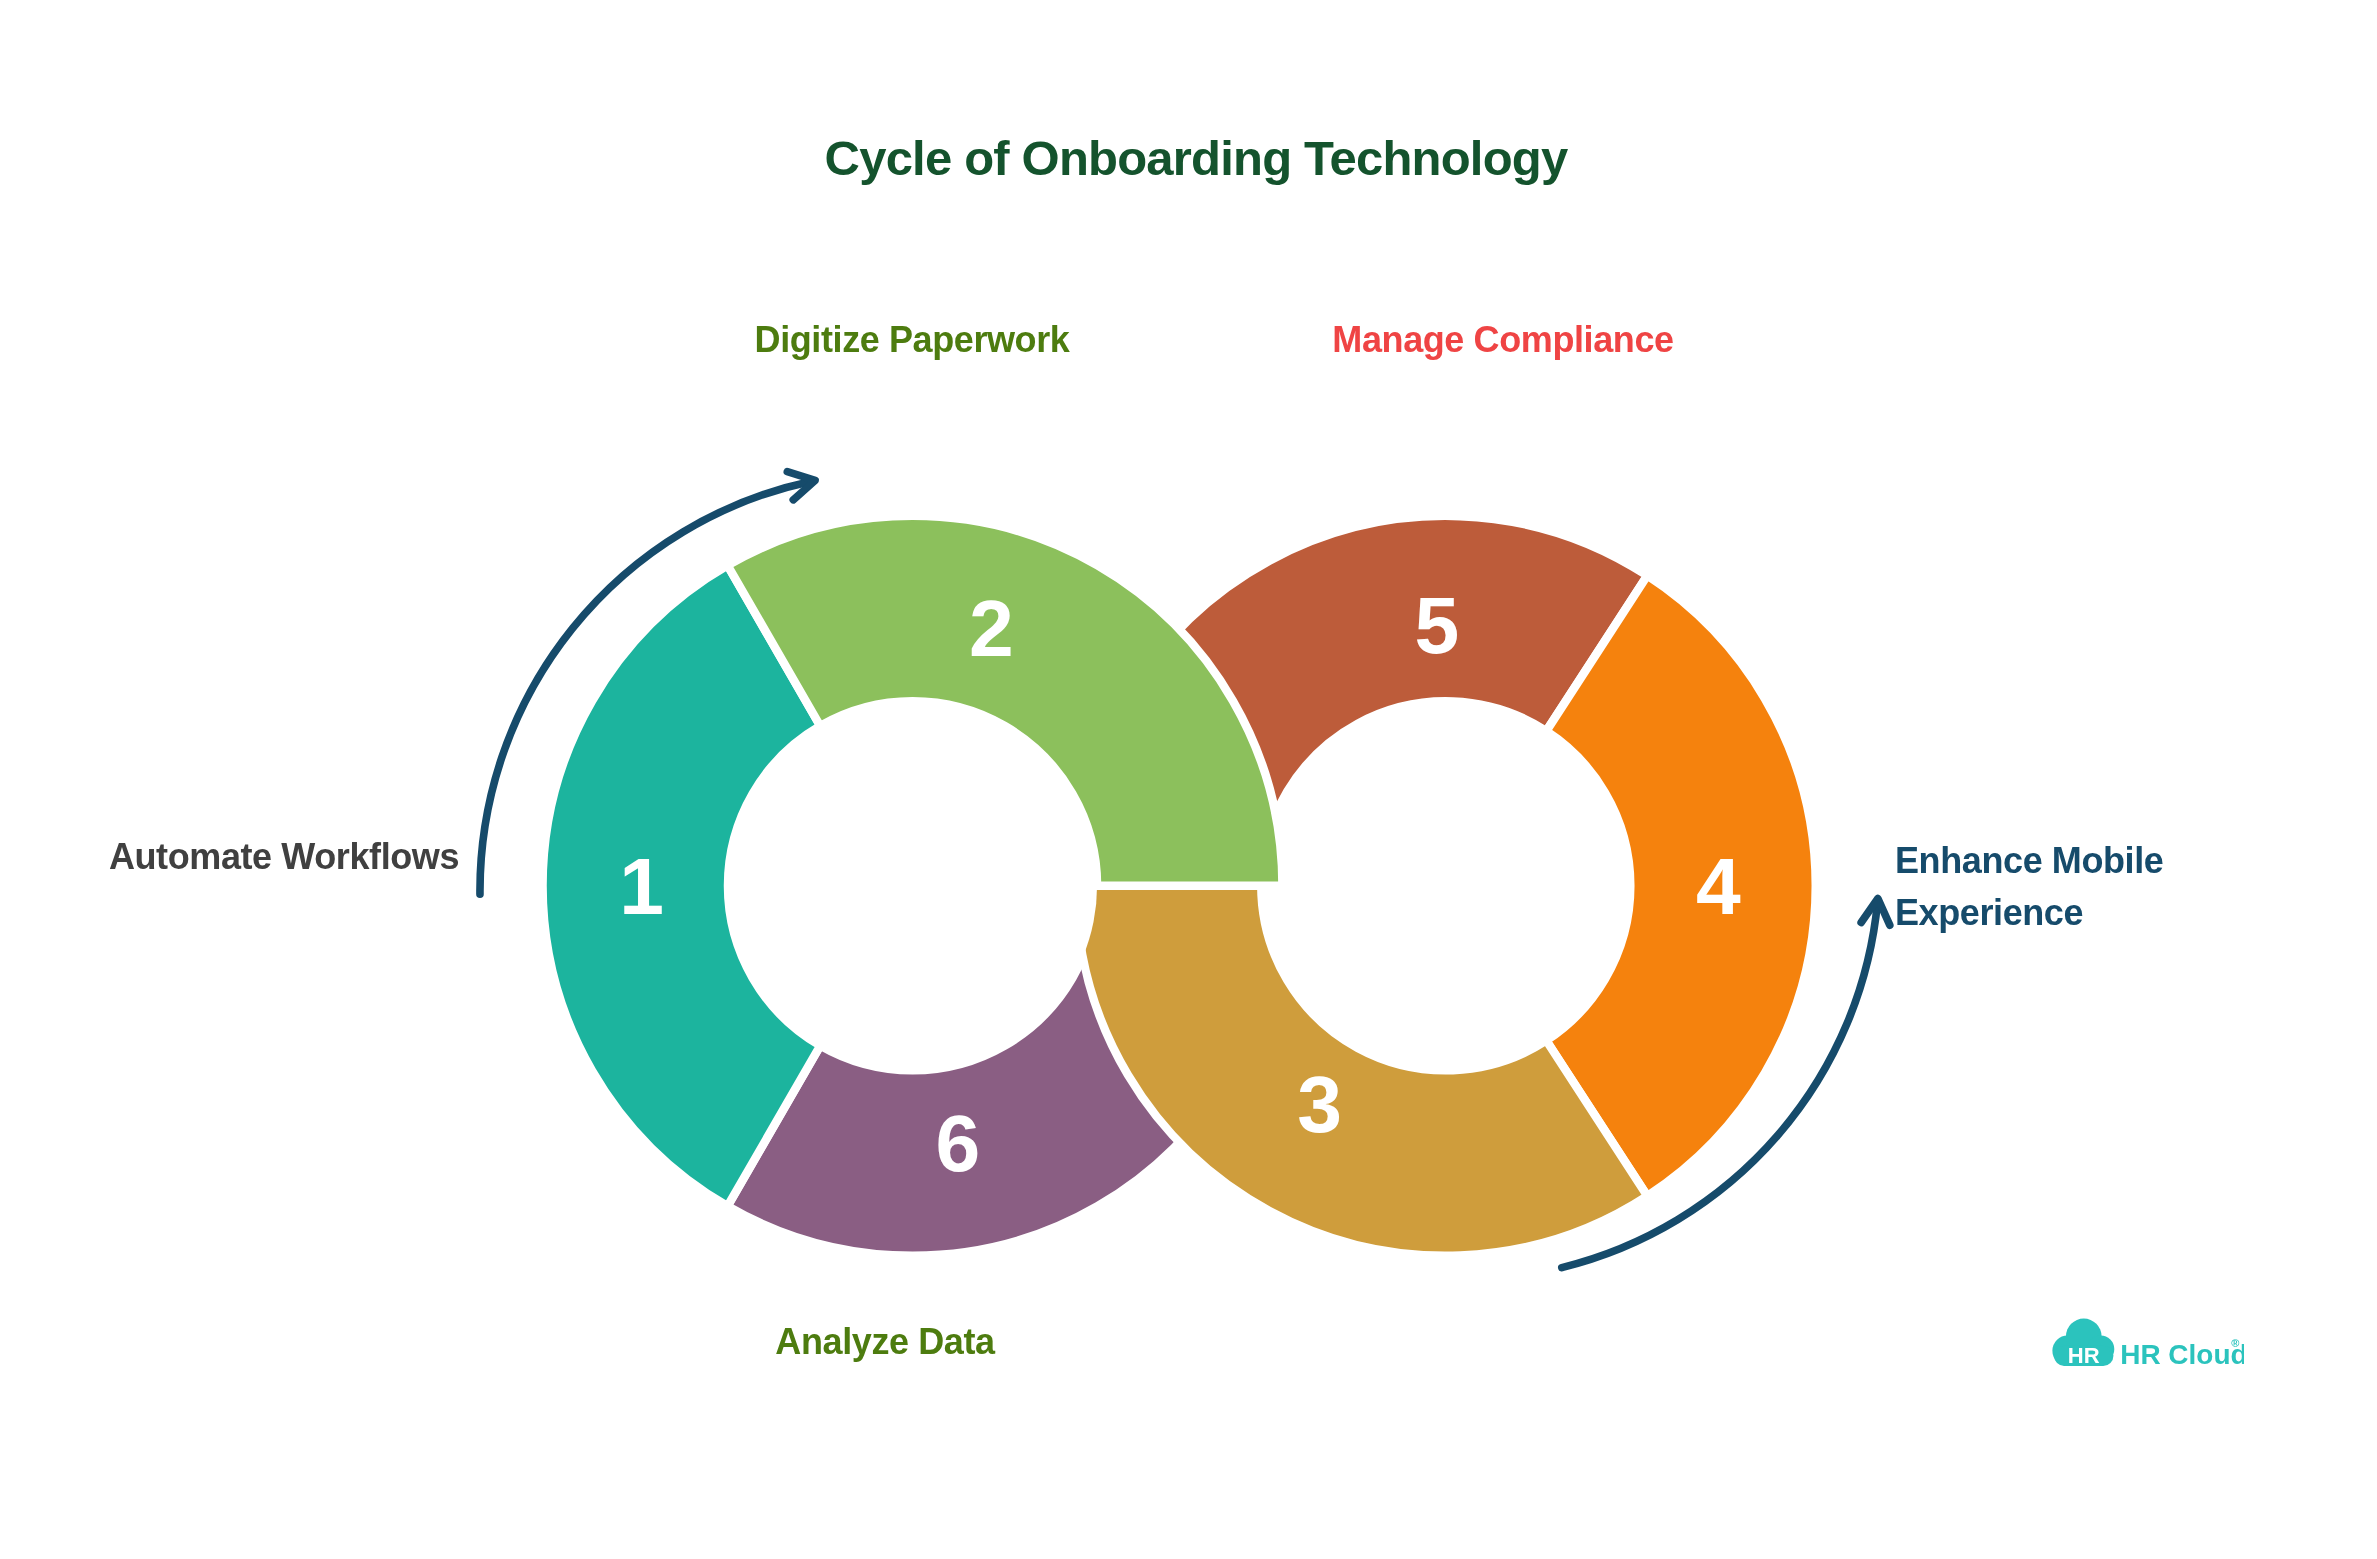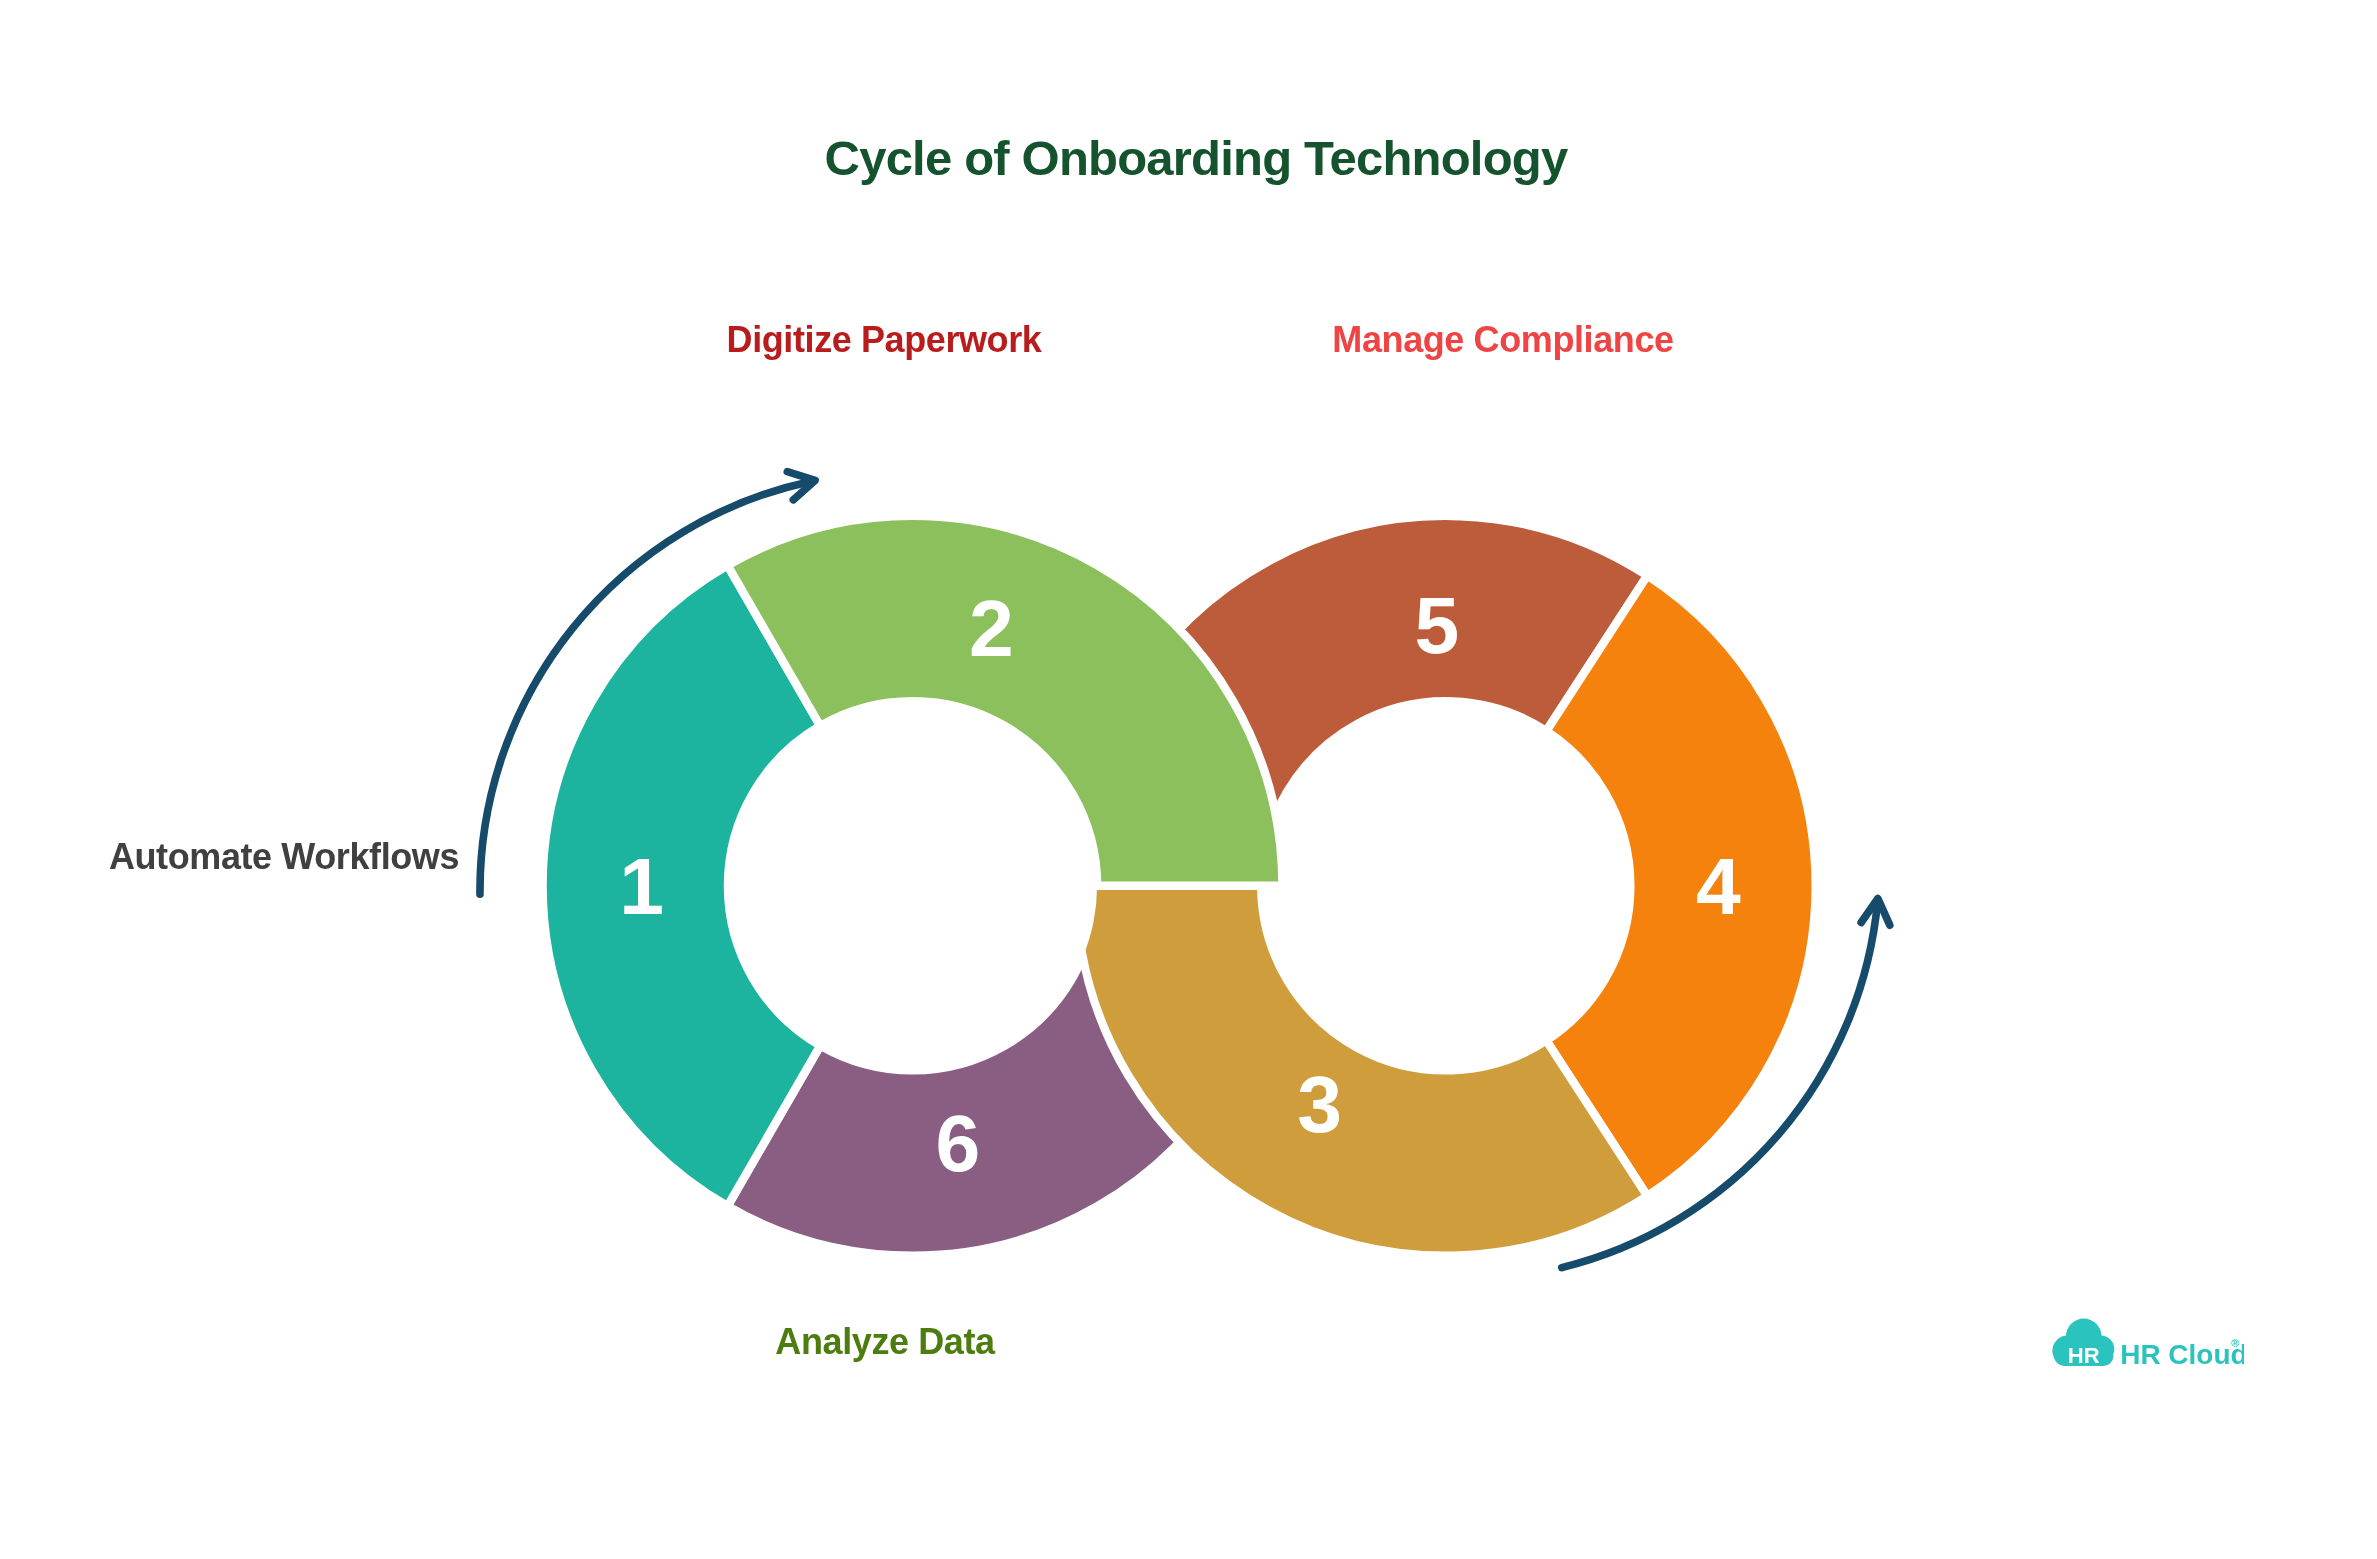--- a/index.html
+++ b/index.html
@@ -77,26 +77,30 @@
       <text x="1131.5" y="1382.6" text-anchor="middle" fill="#ffffff" font-size="95" font-weight="bold" font-family="&quot;Liberation Sans&quot;, sans-serif">6</text>
       <text x="758.0" y="1079.3" text-anchor="middle" fill="#ffffff" font-size="95" font-weight="bold" font-family="&quot;Liberation Sans&quot;, sans-serif">1</text>
       <text x="1559.0" y="1337.3" text-anchor="middle" fill="#ffffff" font-size="95" font-weight="bold" font-family="&quot;Liberation Sans&quot;, sans-serif">3</text>
       <text x="1171.0" y="775.1" text-anchor="middle" fill="#ffffff" font-size="95" font-weight="bold" font-family="&quot;Liberation Sans&quot;, sans-serif">2</text>
       <path d="M 567 1056 A 495 495 0 0 1 959 568" fill="none" stroke="#164b6b" stroke-width="9" stroke-linecap="round" marker-end="url(#arrowhead)"></path>
       <path d="M 1845 1497 A 493 493 0 0 0 2218 1065" fill="none" stroke="#164b6b" stroke-width="9" stroke-linecap="round" marker-end="url(#arrowhead)"></path>
     </svg>
 
   <div class="page-title" style="color: #14532d;">Cycle of Onboarding Technology</div>
 
-  <div class="label centered label-digitize" style="color: #b91c1c;">Digitize Paperwork</div>
+  <div class="label centered label-digitize" style="color: #4d7c0f; margin-left: 28px;">Digitize Paperwork</div>
 
   <div class="label centered label-manage" style="color: #ef4444;">Manage Compliance</div>
 
   <div class="label centered label-automate" style="color: #404040;">Automate Workflows</div>
 
+  <div class="label label-enhance" style="color: rgb(22, 75, 107);">
+    <div>Enhance Mobile</div>
+    <div>Experience</div>
+  </div>
 
   <div class="label centered label-analyze" style="color: #4d7c0f;">Analyze Data</div>
 
   <div class="label label-integrate" style="color: rgb(22, 75, 107);">
   </div>
 
   <div class="logo">
     <svg width="195" height="63" viewBox="0 0 230 74">
       <g fill="#2bc3bd">
         <circle cx="22" cy="42" r="18"></circle>

